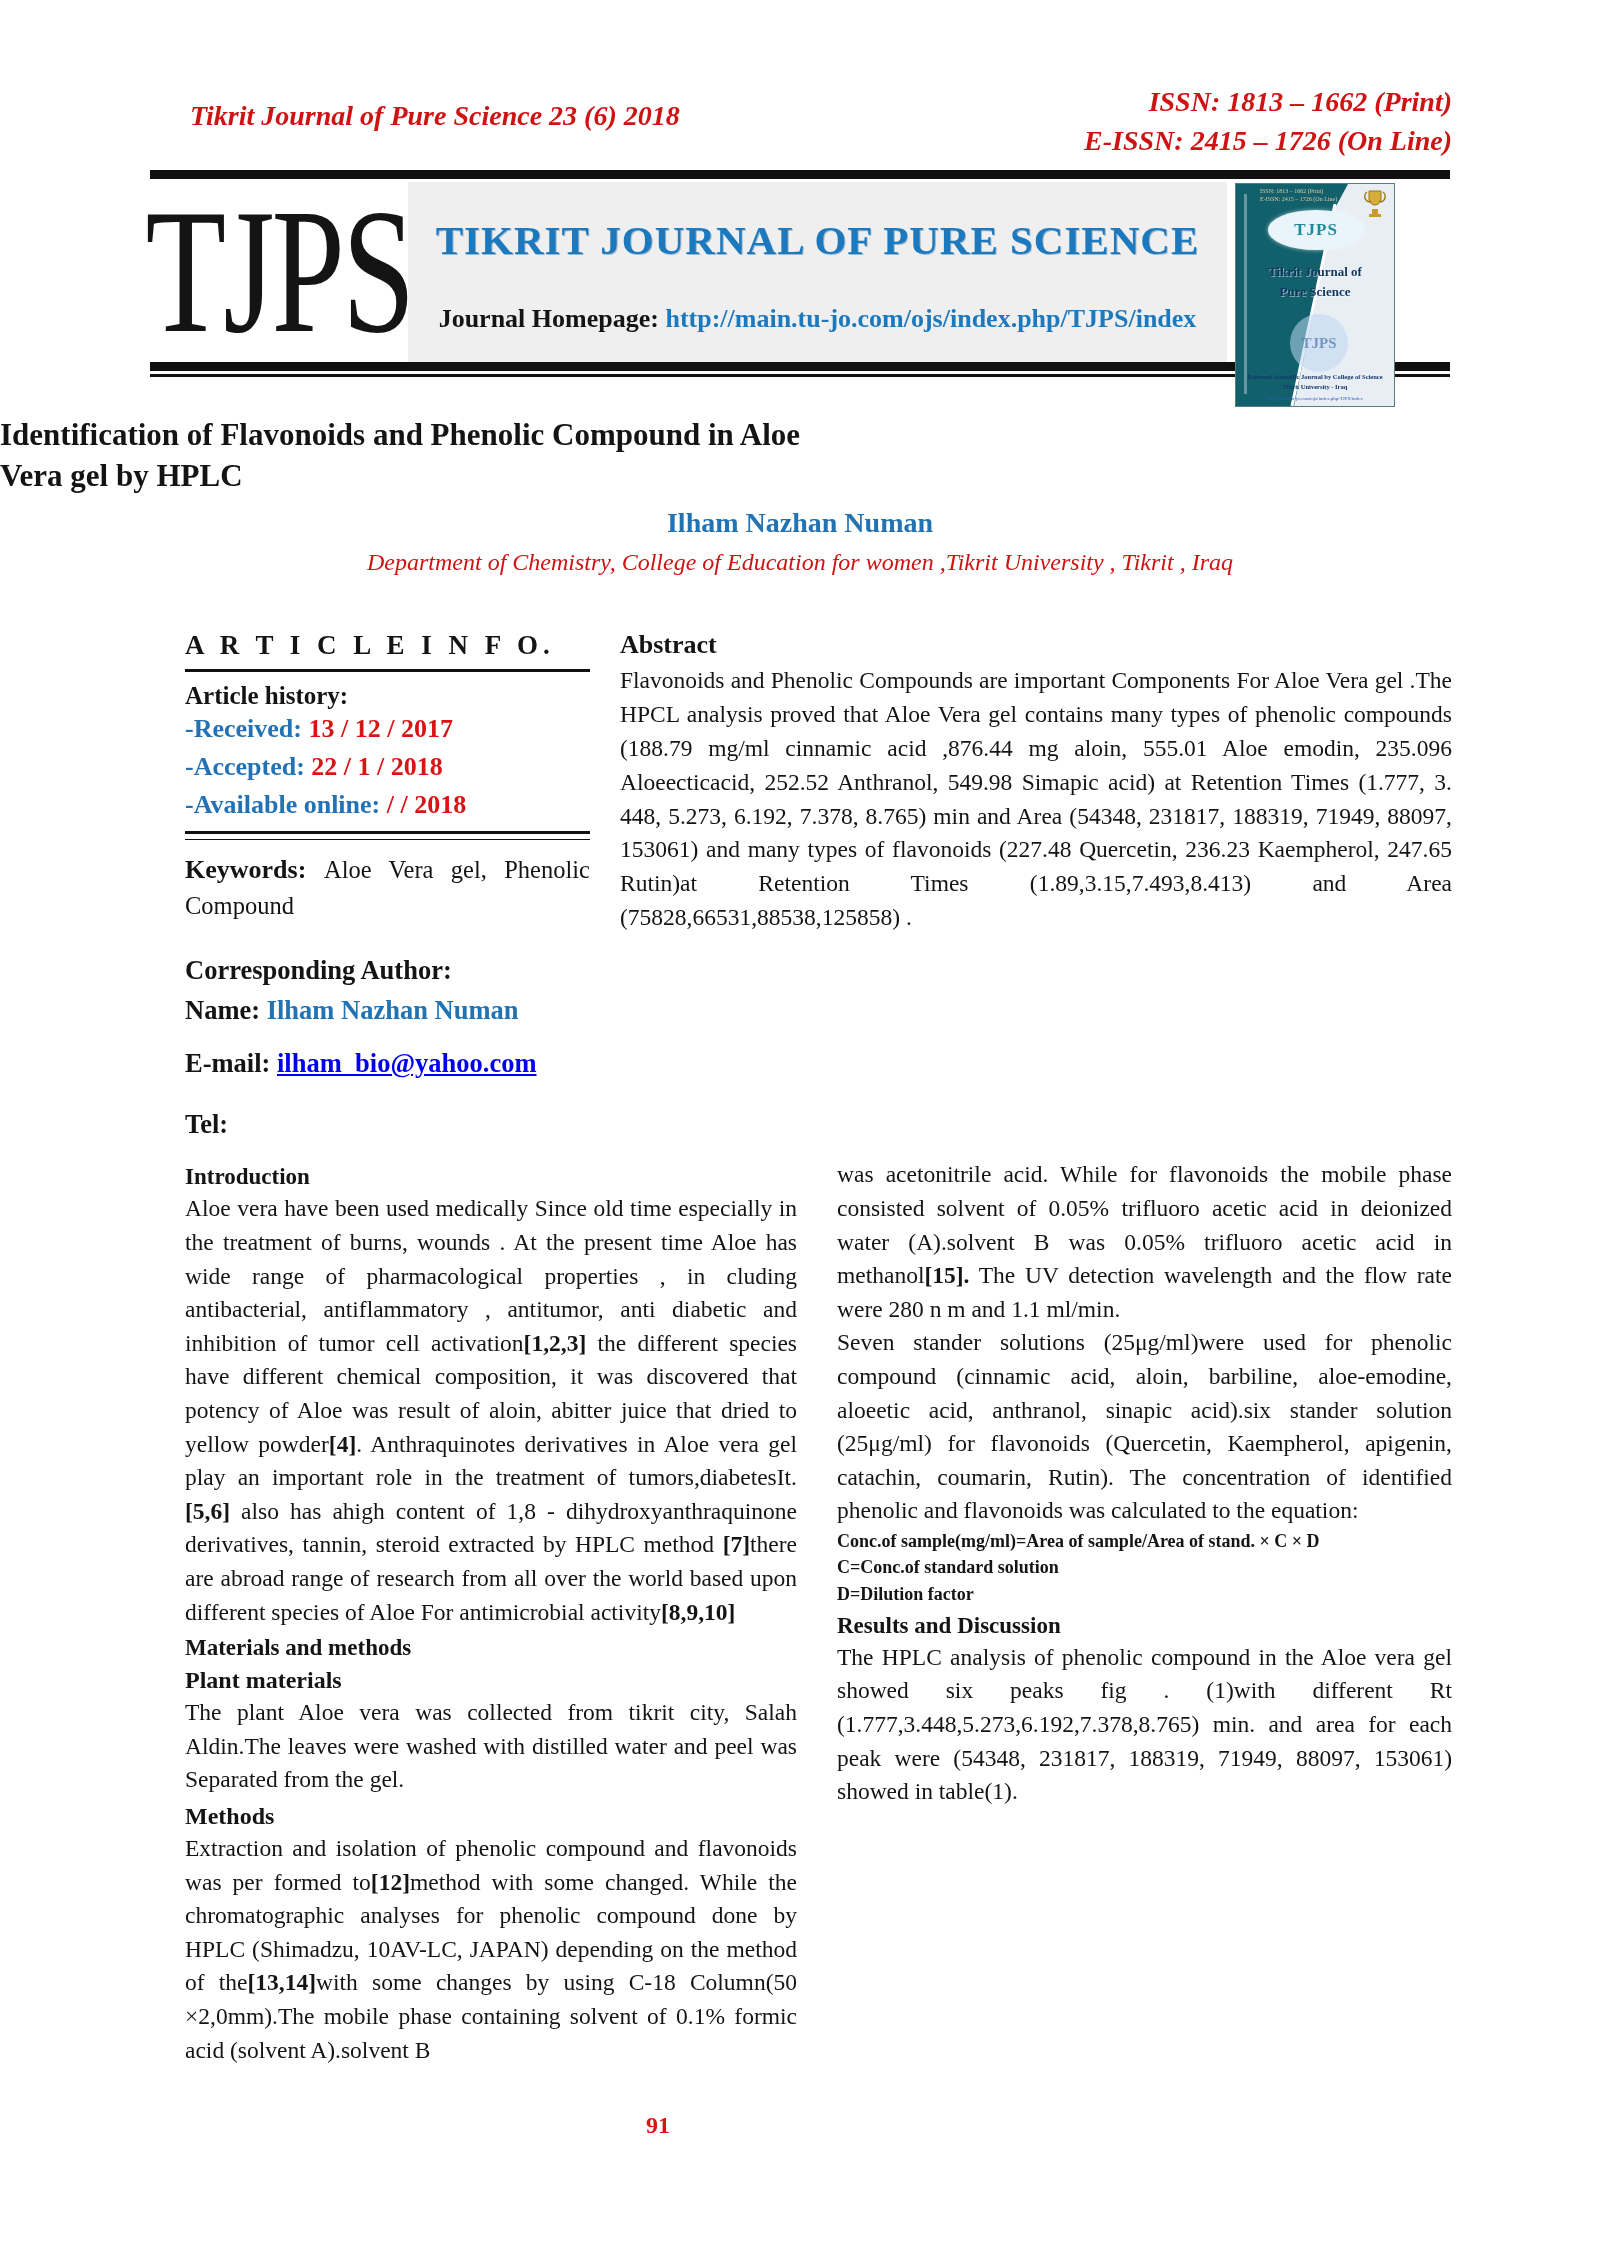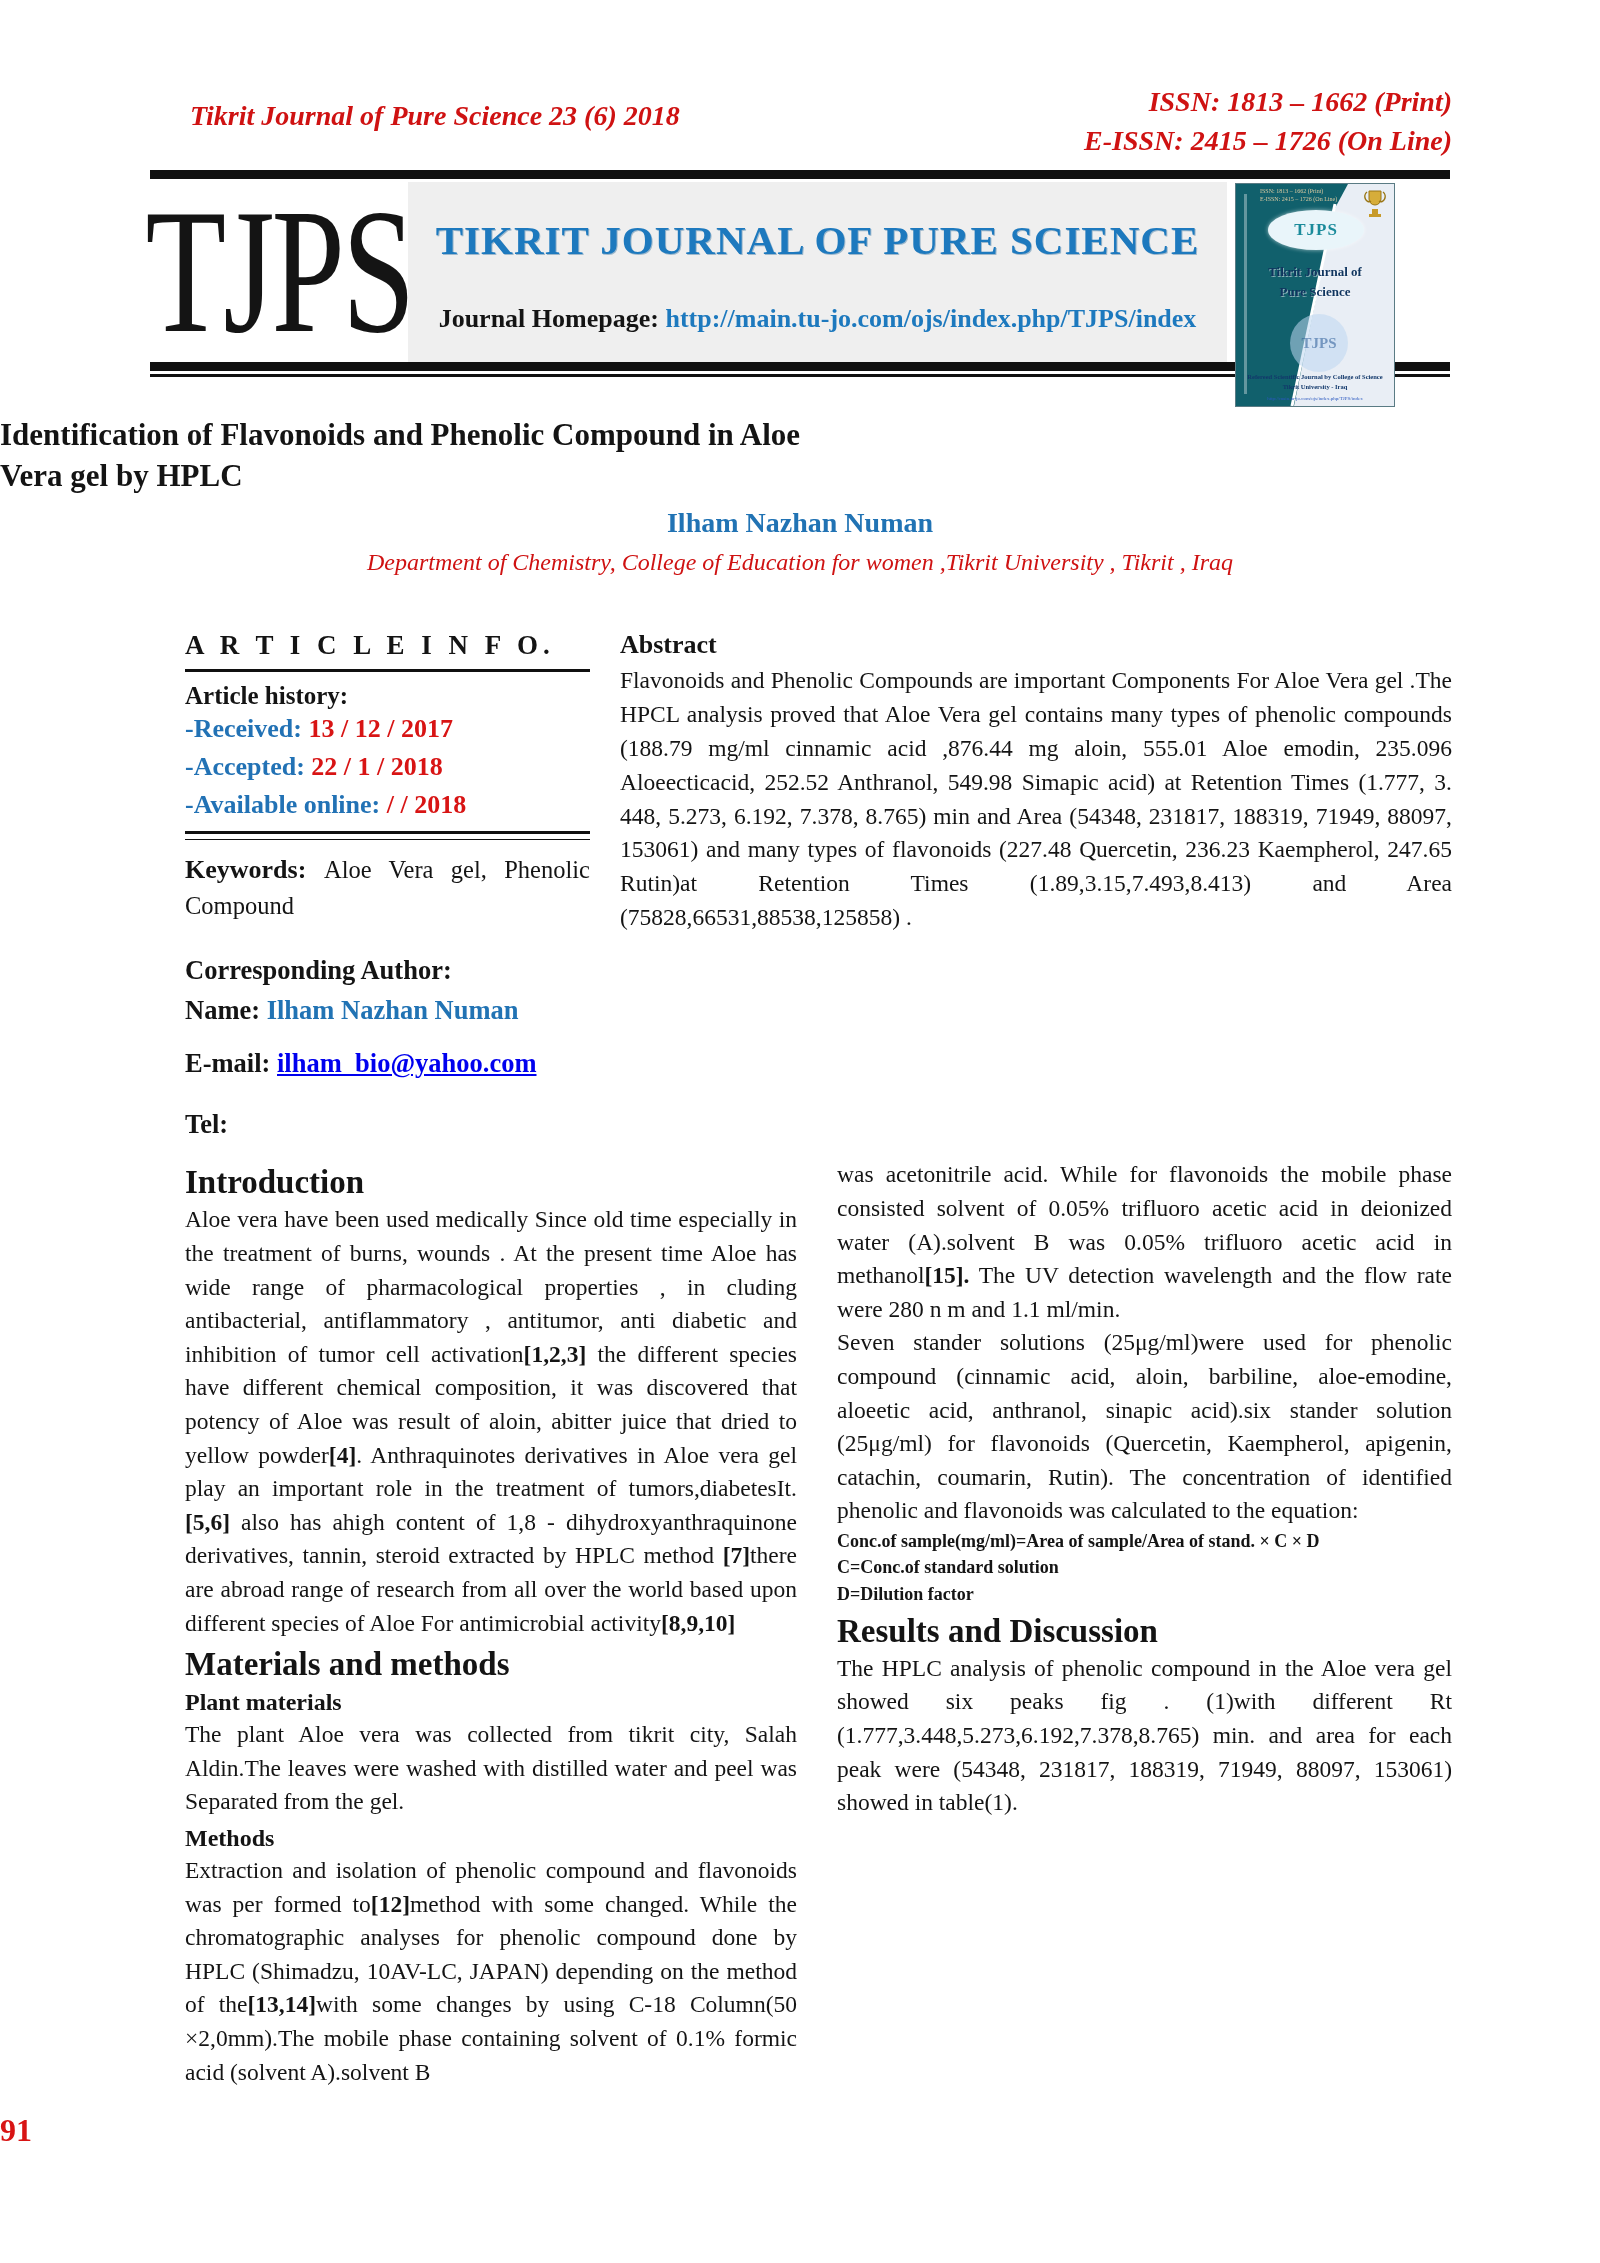--- a/index.html
+++ b/index.html
@@ -56,24 +56,24 @@
   .nameline .val{color:#2173b4;}
   .emailline{font-weight:bold;font-size:26.5px;margin-top:18px;}
   .emailline a{color:#0000ee;font-weight:bold;}
   .telline{font-weight:bold;font-size:26.5px;margin-top:30px;}
   .abs-head{font-weight:bold;font-size:26px;}
   .abs-text{font-size:23.5px;line-height:1.44;text-align:justify;margin-top:4px;}
   
   .cols2{display:flex;gap:40px;margin:18px 148px 0 185px;align-items:flex-start;}
   .lcol{width:612px;flex:0 0 612px;}
   .rcol{flex:1;}
-  .sec-head{font-weight:bold;font-size:33px;margin:6px 0 2px;}
+  .sec-head{font-weight:bold;font-size:23px;margin:6px 0 2px;}
   .body-p{font-size:23.5px;line-height:1.43;text-align:justify;margin:0;}
   .eq{font-weight:bold;font-size:18px;line-height:1.46;text-align:justify;margin:0;}
-  .page-num{position:absolute;top:2112px;left:0;width:1316px;color:#d81414;font-weight:bold;font-size:32px;}
+  .page-num{position:absolute;top:2112px;left:0;width:1316px;text-align:center;color:#d81414;font-weight:bold;font-size:24px;}
 </style>
 </head>
 <body>
 
 <div class="hdr">
   <div class="hdr-left">Tikrit Journal of Pure Science 23 (6) 2018</div>
   <div class="hdr-right">
     <div>ISSN: 1813 – 1662 (Print)</div>
     <div>E-ISSN: 2415 – 1726 (On Line)</div>
   </div>

